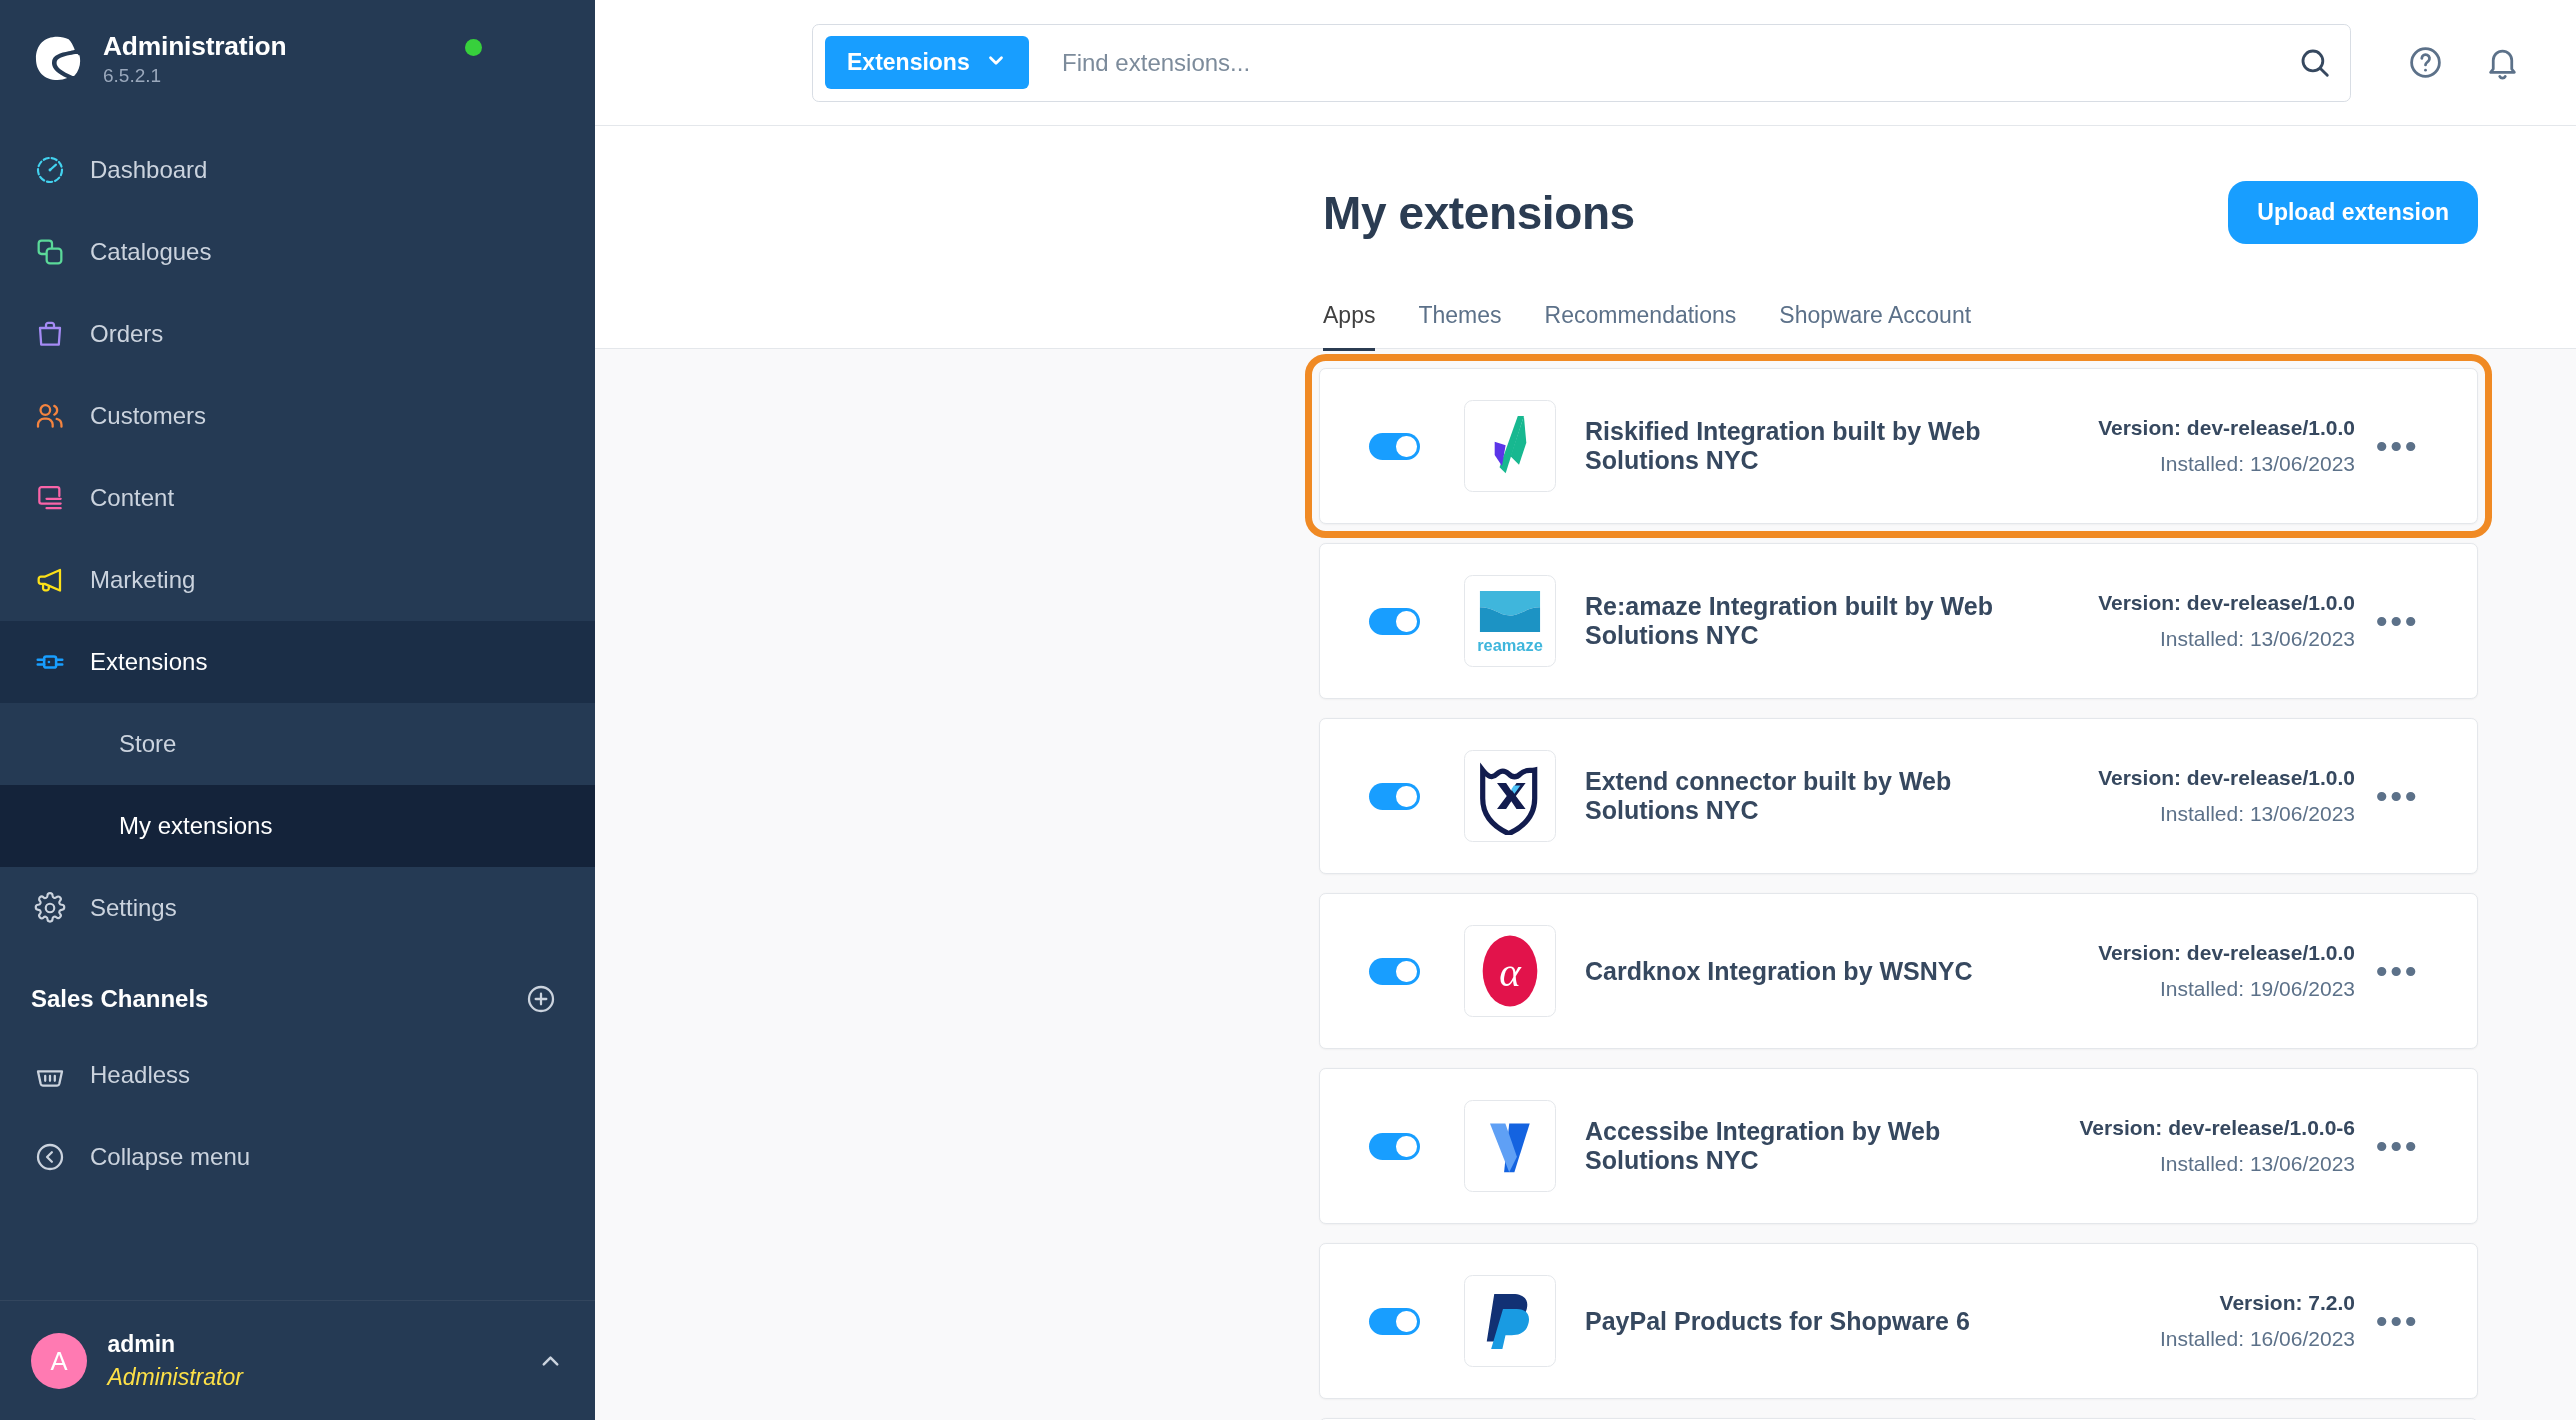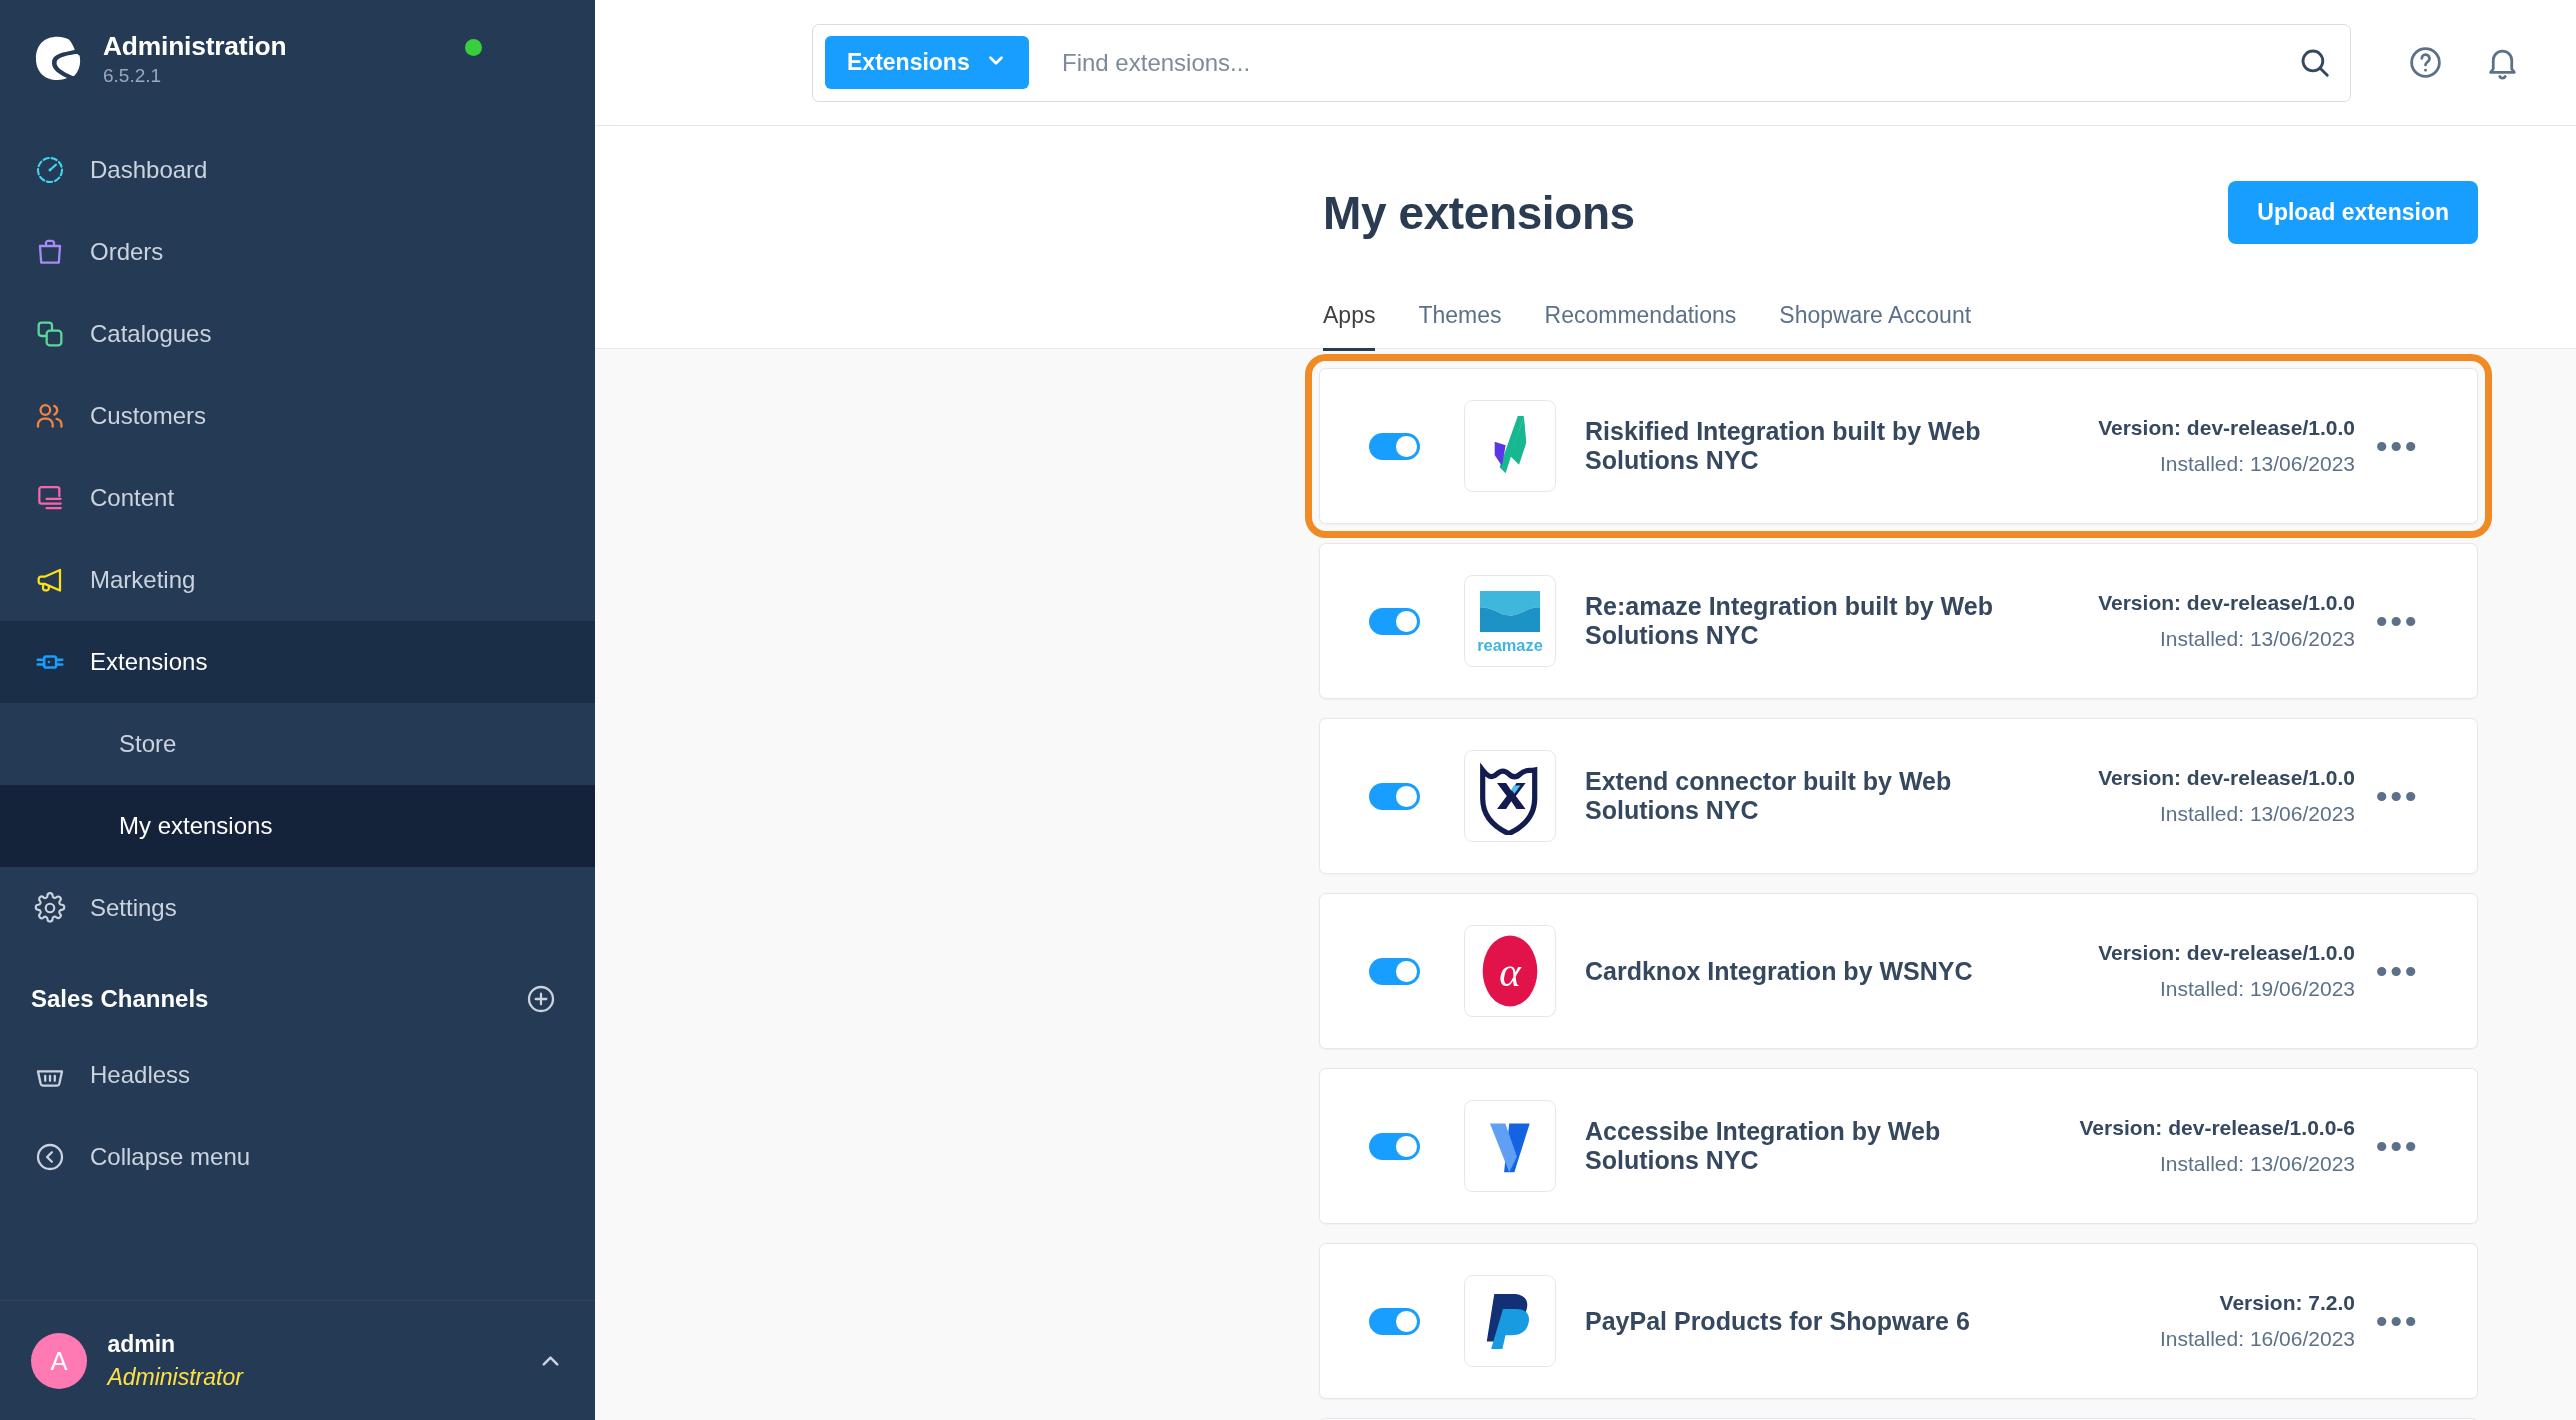--- a/index.html
+++ b/index.html
@@ -113,21 +113,21 @@
               display: flex; align-items: center; justify-content: center; flex-shrink: 0;}
 
   .content { flex: 1 1 auto; overflow: hidden; position: relative; }
   .content-head { background: #fff; padding: 0 0 0 0; }
   .head-row {
     display: flex; align-items: center; justify-content: space-between;
     padding: 55px 98px 0 728px;
   }
   .page-title { font-size: 46px; color: #2B3C52; font-weight: bold; letter-spacing:-0.4px;}
   .upload-btn {
-    background: #189EFF; color: #fff; border: none; border-radius: 8px;
+    background: #189EFF; color: #fff; border: none; border-radius: 18px;
     font-size: 23px; font-weight: bold; padding: 0 29px; height: 63px;
     cursor: pointer; font-family: "Liberation Sans", sans-serif;
   }
   .tabs {
     display: flex; gap: 43px; padding: 58px 0 0 728px;
     background: #fff; border-bottom: 1.7px solid #E4E7EB;
   }
   .tab {
     font-size: 23px; color: #5C7189; padding-bottom: 19px;
     cursor: pointer; border-bottom: 3.4px solid transparent;
@@ -207,36 +207,36 @@
             <circle cx="12" cy="12" r="9" stroke-dasharray="4 2.2"></circle>
             <path d="M12 12l4.5-4"></path>
               <circle cx="12" cy="12" r="1.1" fill="#43D3F0" stroke="none"></circle>
           </svg>
         </span>
         <span class="nav-label">Dashboard</span>
       </div>
 
       <div class="nav-item">
         <span class="nav-icon">
+          <svg viewBox="0 0 24 24" width="32" height="32" fill="none" stroke="#5BD999" stroke-width="1.7">
+            <rect x="3.5" y="3.5" width="10" height="10" rx="2.2"></rect>
+            <rect x="9.5" y="9.5" width="11" height="11" rx="2.4" fill="#253A54"></rect>
+          </svg>
+        </span>
+        <span class="nav-label">Catalogues</span>
+      </div>
+
+      <div class="nav-item">
+        <span class="nav-icon">
           <svg viewBox="0 0 24 24" width="32" height="32" fill="none" stroke="#A58BF5" stroke-width="1.7" stroke-linejoin="round">
             <path d="M4.5 7.5h15l-.9 12.5H5.4z"></path>
             <path d="M9 7.5V5.3a1.6 1.6 0 011.6-1.6h2.8A1.6 1.6 0 0115 5.3v2.2"></path>
           </svg>
         </span>
         <span class="nav-label">Orders</span>
-      </div>
-
-      <div class="nav-item">
-        <span class="nav-icon">
-          <svg viewBox="0 0 24 24" width="32" height="32" fill="none" stroke="#5BD999" stroke-width="1.7">
-            <rect x="3.5" y="3.5" width="10" height="10" rx="2.2"></rect>
-            <rect x="9.5" y="9.5" width="11" height="11" rx="2.4" fill="#253A54"></rect>
-          </svg>
-        </span>
-        <span class="nav-label">Catalogues</span>
       </div>
 
       <div class="nav-item">
         <span class="nav-icon">
           <svg viewBox="0 0 24 24" width="32" height="32" fill="none" stroke="#F5843F" stroke-width="1.7" stroke-linecap="round">
             <circle cx="8.5" cy="7.5" r="3.6"></circle>
             <path d="M3 20v-1.6A4.6 4.6 0 017.6 14h1.8a4.6 4.6 0 014.6 4.4V20"></path>
             <path d="M15.2 4.4a3.6 3.6 0 010 6.6M17 14.2a4.6 4.6 0 013.6 4.4V20"></path>
           </svg>
         </span>

